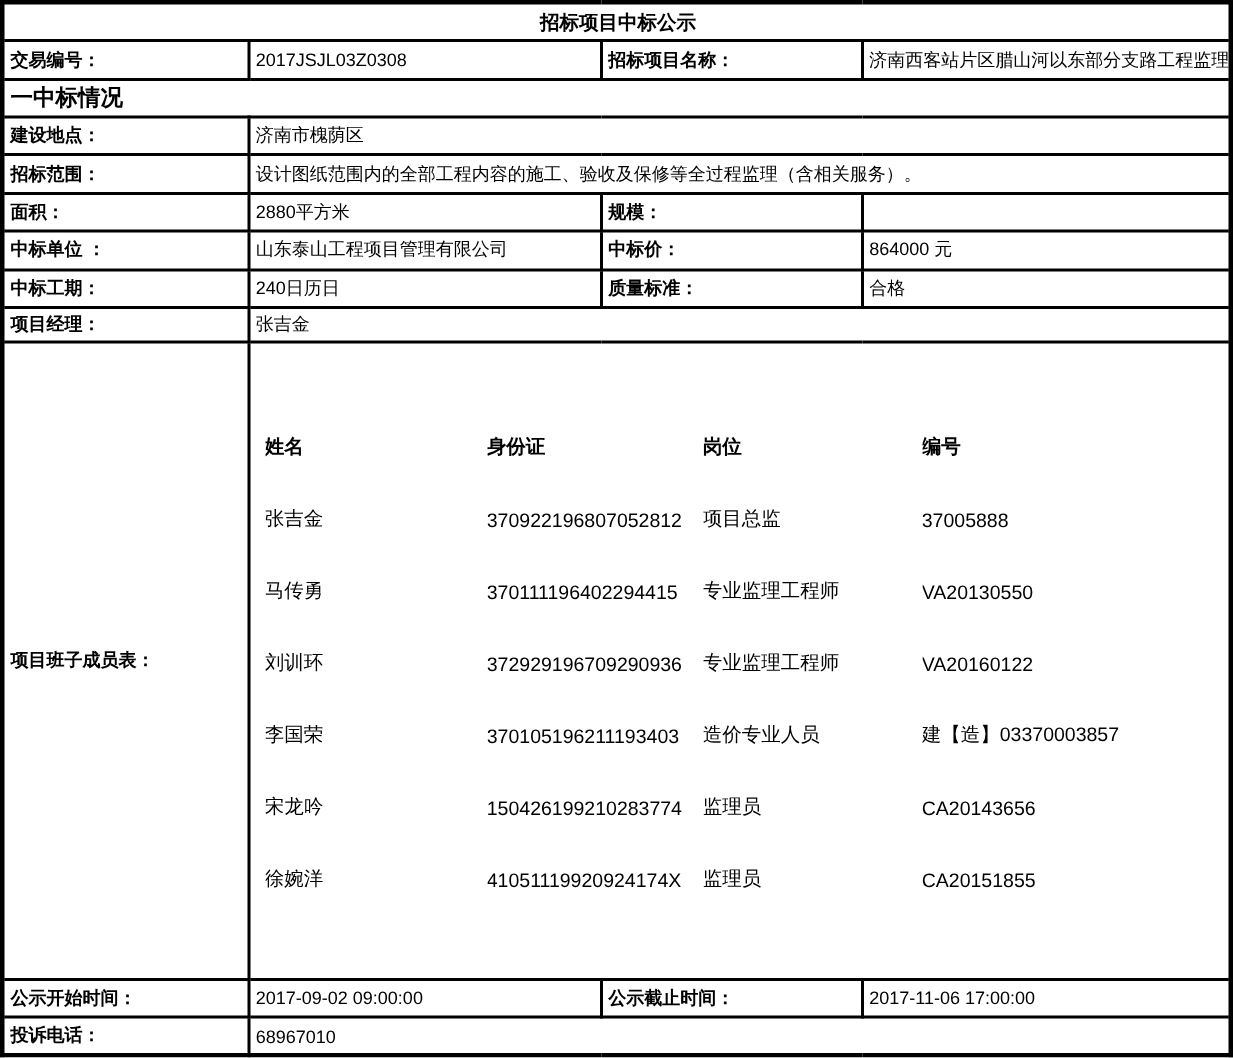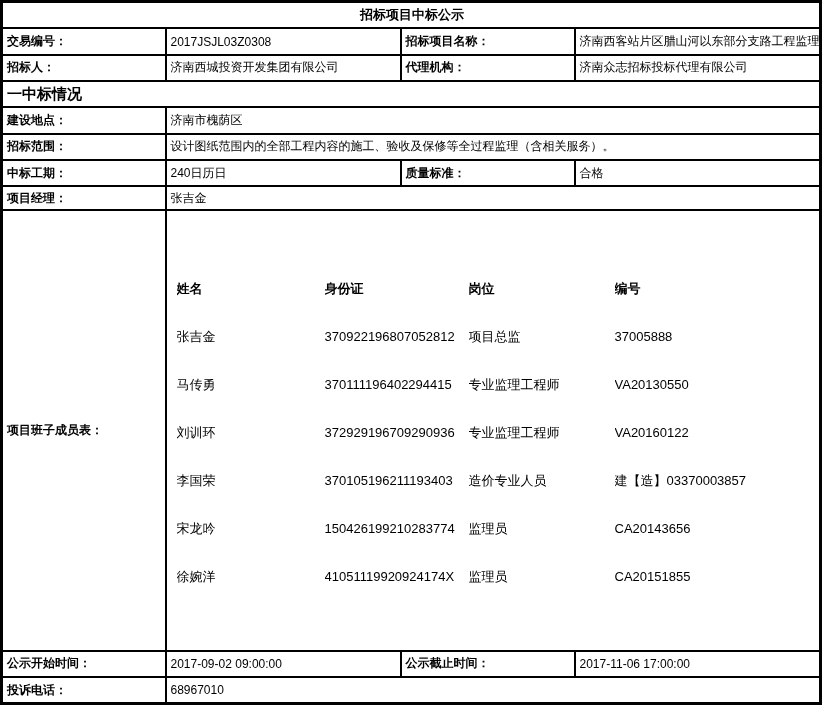--- a/index.html
+++ b/index.html
@@ -57,44 +57,50 @@
       <td class="title-cell" colspan="4">招标项目中标公示</td>
     </tr>
 
     <tr class="std">
       <td class="lbl">交易编号：</td>
       <td>2017JSJL03Z0308</td>
       <td class="lbl">招标项目名称：</td>
       <td>济南西客站片区腊山河以东部分支路工程监理</td>
     </tr>
 
-    <tr class="std">
-      <td class="lbl">招标人：</td>
-      <td>济南西城投资开发集团有限公司</td>
-      <td class="lbl">代理机构：</td>
-      <td>济南众志招标投标代理有限公司</td>
-    </tr>
 
     <tr>
       <td class="section-cell" colspan="4">一中标情况</td>
     </tr>
 
 
     <tr class="std">
       <td class="lbl">建设地点：</td>
       <td colspan="3">济南市槐荫区</td>
     </tr>
 
     <tr class="std">
       <td class="lbl">招标范围：</td>
       <td colspan="3">设计图纸范围内的全部工程内容的施工、验收及保修等全过程监理（含相关服务）。</td>
     </tr>
 
+    <tr class="std">
+      <td class="lbl">面积：</td>
+      <td>2880平方米</td>
+      <td class="lbl">规模：</td>
+      <td></td>
+    </tr>
 
 
+    <tr class="std">
+      <td class="lbl">中标单位 ：</td>
+      <td>山东泰山工程项目管理有限公司</td>
+      <td class="lbl">中标价：</td>
+      <td>864000 元</td>
+    </tr>
 
     <tr class="std">
       <td class="lbl">中标工期：</td>
       <td>240日历日</td>
       <td class="lbl">质量标准：</td>
       <td>合格</td>
     </tr>
 
     <tr class="short">
       <td class="lbl">项目经理：</td>

